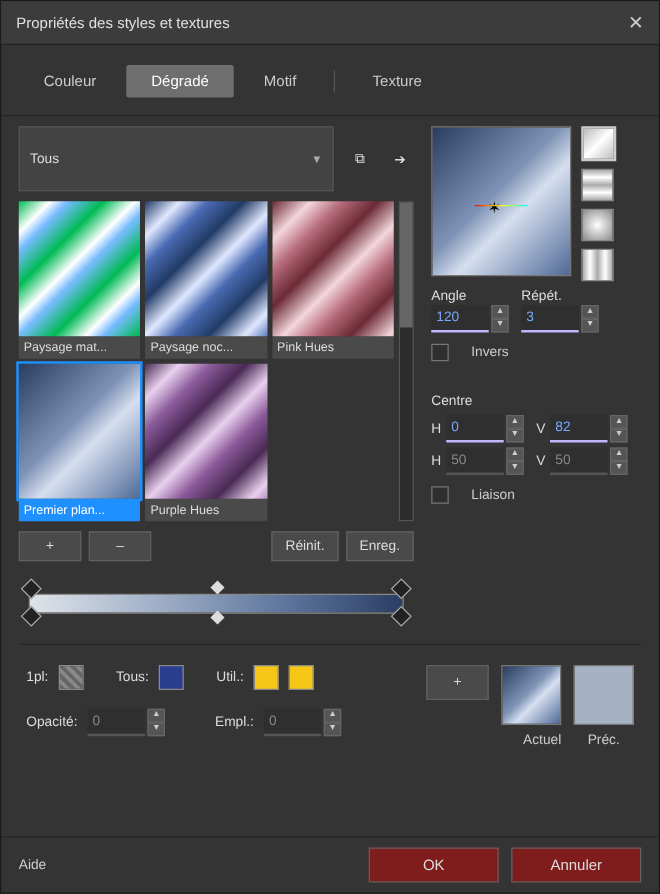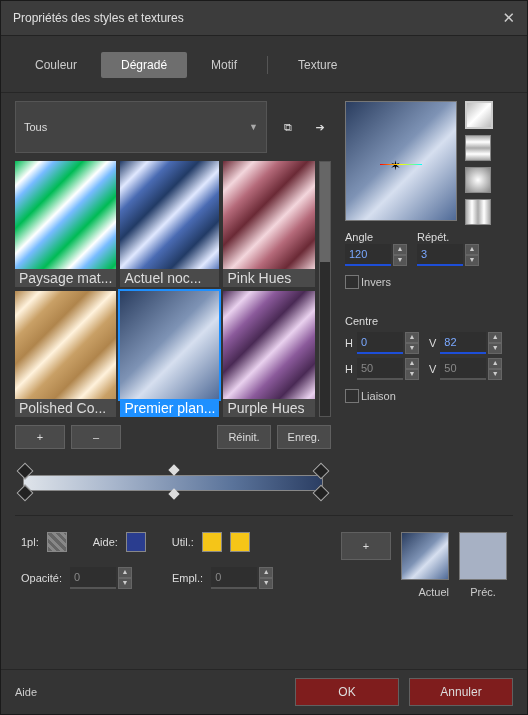--- a/index.html
+++ b/index.html
@@ -16,21 +16,21 @@
   .left{width:316px;display:flex;flex-direction:column;gap:8px}
   .catRow{display:flex;align-items:center;gap:10px}
   .combo{flex:1;height:26px;background:#434343;border:1px solid #555;display:flex;align-items:center;padding:12px 8px;justify-content:space-between;color:#ddd}
   .combo .arrow{font-size:9px;color:#aaa}
   .iconbtn{width:22px;height:22px;display:flex;align-items:center;justify-content:center;color:#ddd}
   .gridWrap{display:flex;gap:4px}
   .grid{flex:1;display:grid;grid-template-columns:repeat(3,1fr);gap:4px}
   .thumbCell{display:flex;flex-direction:column}
   .thumbCell.sel .thumb{outline:2px solid #1e90ff}
   .thumb{height:108px;background:#3a3a3a;position:relative;overflow:hidden}
-  .thumbCell .label{height:18px;background:#4a4a4a;font-size:14px;color:#ddd;display:flex;align-items:center;padding:0 4px;overflow:hidden;white-space:nowrap}
+  .thumbCell .label{height:18px;background:#4a4a4a;font-size:10px;color:#ddd;display:flex;align-items:center;padding:0 4px;overflow:hidden;white-space:nowrap}
   .thumbCell.sel .label{background:#1e90ff;color:#fff}
   
   .g-green{background:repeating-linear-gradient(135deg,#0b5,#fff 18px,#7bf 28px,#0b5 48px)}
   .g-blue{background:repeating-linear-gradient(135deg,#223b66,#e0e8ff 20px,#4a6bb3 36px,#223b66 56px)}
   .g-red{background:repeating-linear-gradient(135deg,#6b2a36,#f3d6dc 22px,#b56a7a 40px,#6b2a36 60px)}
   .g-copper{background:repeating-linear-gradient(135deg,#b0854c,#fff2dc 18px,#c9a066 34px,#b0854c 52px)}
   .g-fg{background:linear-gradient(135deg,#2a3d5f 0%,#7e93b5 45%,#d6dfef 60%,#4f6a97 100%)}
   .g-purple{background:repeating-linear-gradient(135deg,#4a2a55,#e9d1ee 20px,#8b5a9b 38px,#4a2a55 58px)}
   .scrollbar{width:10px;background:#2c2c2c;border:1px solid #555;position:relative}
   .scrollbar .handle{position:absolute;left:0;right:0;top:0;height:100px;background:#666}
@@ -45,25 +45,25 @@
   .modeSw{width:24px;height:24px;border:1px solid #888;background:#555}
   .modeSw.sel{border:2px solid #ccc}
   .m0{background:linear-gradient(135deg,#bbb,#fff 50%,#bbb)}
   .m1{background:repeating-linear-gradient(0deg,#aaa,#fff 6px,#aaa 12px)}
   .m2{background:radial-gradient(circle,#fff,#888)}
   .m3{background:repeating-linear-gradient(90deg,#aaa,#fff 6px,#aaa 12px)}
   .field{display:flex;flex-direction:column;gap:2px}
   .field>label{font-size:11px;color:#ddd}
   .controls{display:flex;gap:10px}
   .spin{display:flex;align-items:center;height:20px}
-  .spin input{width:38px;height:20px;background:#2f2f2f;border:none;border-bottom:2px solid #1d4ed8;color:#7aa8ff;padding:0 4px;font-size:11px}
+  .spin input{width:38px;height:20px;background:#2f2f2f;border:none;border-bottom:2px solid #c4b5fd;color:#7aa8ff;padding:0 4px;font-size:11px}
   .spin.noact input{border-bottom:2px solid #555;color:#888}
   .spin .btns{display:flex;flex-direction:column;margin-left:2px}
   .spin .btns span{width:12px;height:9px;background:#555;border:1px solid #666;font-size:7px;line-height:7px;text-align:center;color:#ccc}
-  .chk{display:flex;align-items:center;gap:2px;margin-top:4px}
+  .chk{display:flex;align-items:center;gap:18px;margin-top:4px}
   .chk .box{width:12px;height:12px;background:#2f2f2f;border:1px solid #777}
   .secLabel{font-size:11px;color:#ddd;margin-top:20px}
   .hv{display:flex;align-items:center;gap:4px}
   .hv>span{font-size:11px;color:#ddd}
   
   .gradbar{position:relative;margin:10px 2px 12px 2px;height:28px}
   .gradbar .bar{position:absolute;left:6px;right:6px;top:8px;height:14px;background:linear-gradient(90deg,#dfe4ea 0%,#a8b6cc 30%,#5a739a 70%,#2b3e63 100%);border:1px solid #888}
   .gradbar .stopTop,.gradbar .stopBot{position:absolute;width:10px;height:10px;background:#222;border:1px solid #aaa;transform:rotate(45deg)}
   .gradbar .diamond{position:absolute;width:8px;height:8px;background:#ddd;transform:rotate(45deg)}
   
@@ -110,29 +110,25 @@
         </div>
 
         <div class="gridWrap">
           <div class="grid">
             <div class="thumbCell">
               <div class="thumb g-green"></div>
               <div class="label">Paysage mat...</div>
             </div>
             <div class="thumbCell">
               <div class="thumb g-blue"></div>
-              <div class="label">Actuel noc...</div>
+              <div class="label">Paysage noc...</div>
             </div>
             <div class="thumbCell">
               <div class="thumb g-red"></div>
               <div class="label">Pink Hues</div>
-            </div>
-            <div class="thumbCell">
-              <div class="thumb g-copper"></div>
-              <div class="label">Polished Co...</div>
             </div>
             <div class="thumbCell sel">
               <div class="thumb g-fg"></div>
               <div class="label">Premier plan...</div>
             </div>
             <div class="thumbCell">
               <div class="thumb g-purple"></div>
               <div class="label">Purple Hues</div>
             </div>
           </div>
@@ -257,21 +253,21 @@
     </div>
 
     <div class="lower">
       <div class="col" style="width:300px">
         <div style="display:flex;gap:26px;align-items:center">
           <div class="swRow">
             <label>1pl:</label>
             <div class="sw hatch"></div>
           </div>
           <div class="swRow">
-            <label>Aide:</label>
+            <label>Tous:</label>
             <div class="sw blue"></div>
           </div>
           <div class="swRow">
             <label>Util.:</label>
             <div class="sw yellow"></div>
             <div class="sw yellow"></div>
           </div>
         </div>
         <div style="display:flex;gap:40px;align-items:flex-start">
           <div class="swRow">

